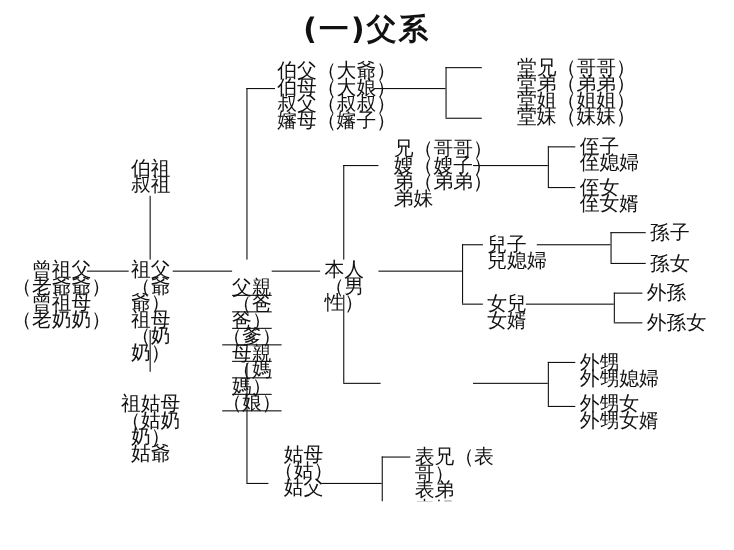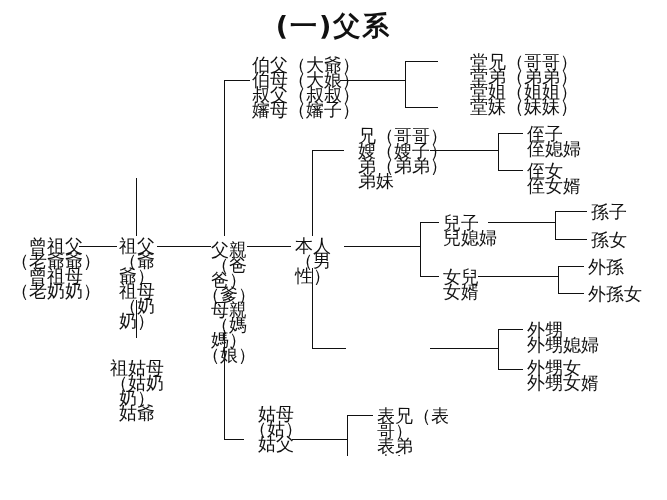--- a/index.html
+++ b/index.html
@@ -30,28 +30,30 @@
 <body>
 
 <div id="canvas">
 
   <div class="title">(一)父系</div>
 
   <div class="node" style="left:8px;top:238px;width:96px;">曾祖父
 （老爺爺）
 曾祖母
 （老奶奶）</div>
+  <div class="node" style="left:107px;top:146px;width:60px;">伯祖
+叔祖</div>
   <div class="node" style="left:103px;top:238px;width:68px;">祖父
 （爺爺）
 祖母
 （奶奶）</div>
   <div class="node" style="left:100px;top:360px;width:74px;">祖姑母
 （姑奶奶）
 姑爺</div>
-  <div class="node" style="left:196px;top:242px;width:66px;">父親
+  <div class="node" style="left:196px;top:254px;width:66px;text-decoration:underline;">父親
 （爸爸）
 （爹）
 母親
 （媽媽）
 （娘）</div>
   <div class="node" style="left:285px;top:238px;width:56px;">本人
 （男性）</div>
 
   <div class="node la" style="left:252px;top:57px;width:110px;">伯父（大爺）
 伯母（大娘）

